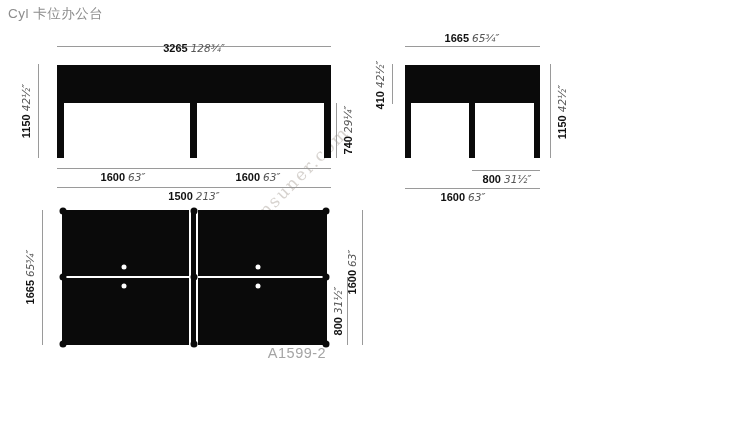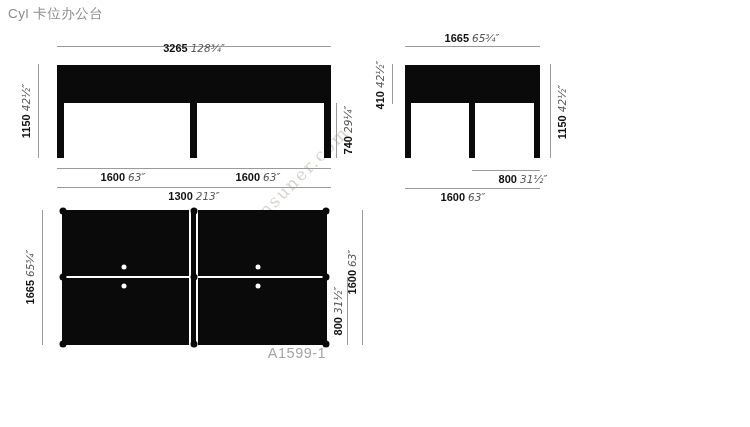--- a/index.html
+++ b/index.html
@@ -60,40 +60,40 @@
     <div class="dim rot" style="left:26px;top:111px"><span class="mm">1150</span><span class="in">42½″</span></div>
 
     <div class="vline" style="left:336px;top:103px;height:55px"></div>
     <div class="dim rot" style="left:348px;top:130px"><span class="mm">740</span><span class="in">29¼″</span></div>
 
     <div class="hline" style="left:57px;top:168px;width:274px"></div>
     <div class="dim" style="left:123px;top:177px"><span class="mm">1600</span><span class="in">63″</span></div>
     <div class="dim" style="left:258px;top:177px"><span class="mm">1600</span><span class="in">63″</span></div>
 
     <div class="hline" style="left:57px;top:187px;width:274px"></div>
-    <div class="dim" style="left:194px;top:196px"><span class="mm">1300</span><span class="in">213″</span></div>
+    <div class="dim" style="left:194px;top:196px"><span class="mm">1500</span><span class="in">213″</span></div>
   </div>
 
   <div>
     <div class="hline" style="left:405px;top:46px;width:135px"></div>
     <div class="dim" style="left:472px;top:38px"><span class="mm">1665</span><span class="in">65¾″</span></div>
 
     <div class="band" style="left:405px;top:65px;width:135px;height:38px"></div>
     <div class="leg" style="left:405px;top:103px;width:6px;height:55px"></div>
     <div class="leg" style="left:469px;top:103px;width:6px;height:55px"></div>
     <div class="leg" style="left:534px;top:103px;width:6px;height:55px"></div>
 
     <div class="vline" style="left:392px;top:64px;height:40px"></div>
     <div class="dim rot" style="left:380px;top:85px"><span class="mm">410</span><span class="in">42½″</span></div>
 
     <div class="vline" style="left:550px;top:64px;height:94px"></div>
     <div class="dim rot" style="left:562px;top:112px"><span class="mm">1150</span><span class="in">42½″</span></div>
 
     <div class="hline" style="left:472px;top:170px;width:68px"></div>
-    <div class="dim" style="left:523px;top:179px"><span class="mm">800</span><span class="in">31½″</span></div>
+    <div class="dim" style="left:507px;top:179px"><span class="mm">800</span><span class="in">31½″</span></div>
 
     <div class="hline" style="left:405px;top:188px;width:135px"></div>
     <div class="dim" style="left:463px;top:197px"><span class="mm">1600</span><span class="in">63″</span></div>
   </div>
 
   <div>
     <div class="plan-rect" style="left:62px;top:210px;width:265px;height:135px"></div>
     <div class="wgap" style="left:189px;top:210px;width:2px;height:135px"></div>
     <div class="wgap" style="left:196px;top:210px;width:2px;height:135px"></div>
     <div class="wgap" style="left:62px;top:276px;width:265px;height:2px"></div>
@@ -116,15 +116,15 @@
     <div class="vline" style="left:42px;top:210px;height:135px"></div>
     <div class="dim rot" style="left:30px;top:277px"><span class="mm">1665</span><span class="in">65¾″</span></div>
 
     <div class="vline" style="left:347px;top:277px;height:68px"></div>
     <div class="dim rot" style="left:338px;top:311px"><span class="mm">800</span><span class="in">31½″</span></div>
 
     <div class="vline" style="left:362px;top:210px;height:135px"></div>
     <div class="dim rot" style="left:352px;top:272px"><span class="mm">1600</span><span class="in">63″</span></div>
   </div>
 
-  <div class="code">A1599-1</div>
+  <div class="code">A1599-2</div>
 
 </div>
 
 </body></html>

